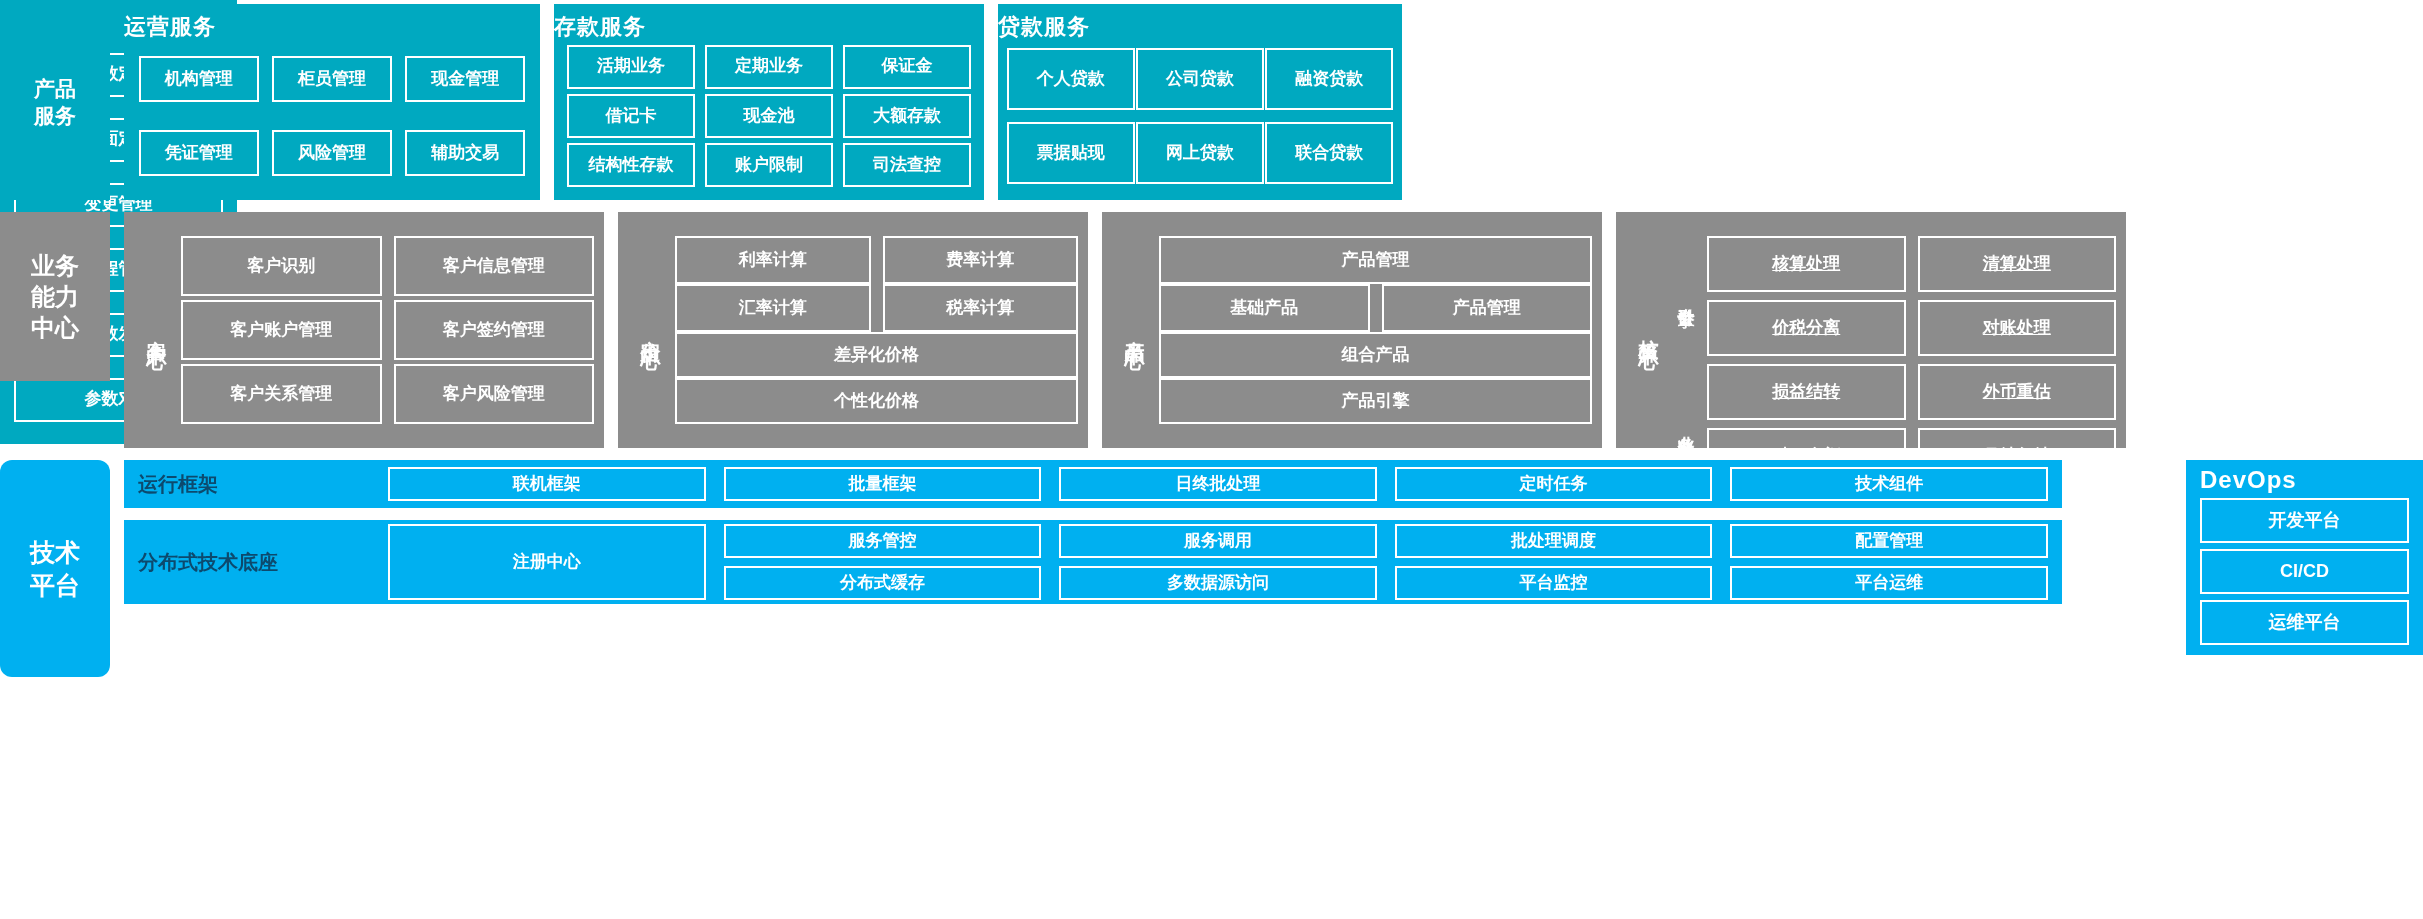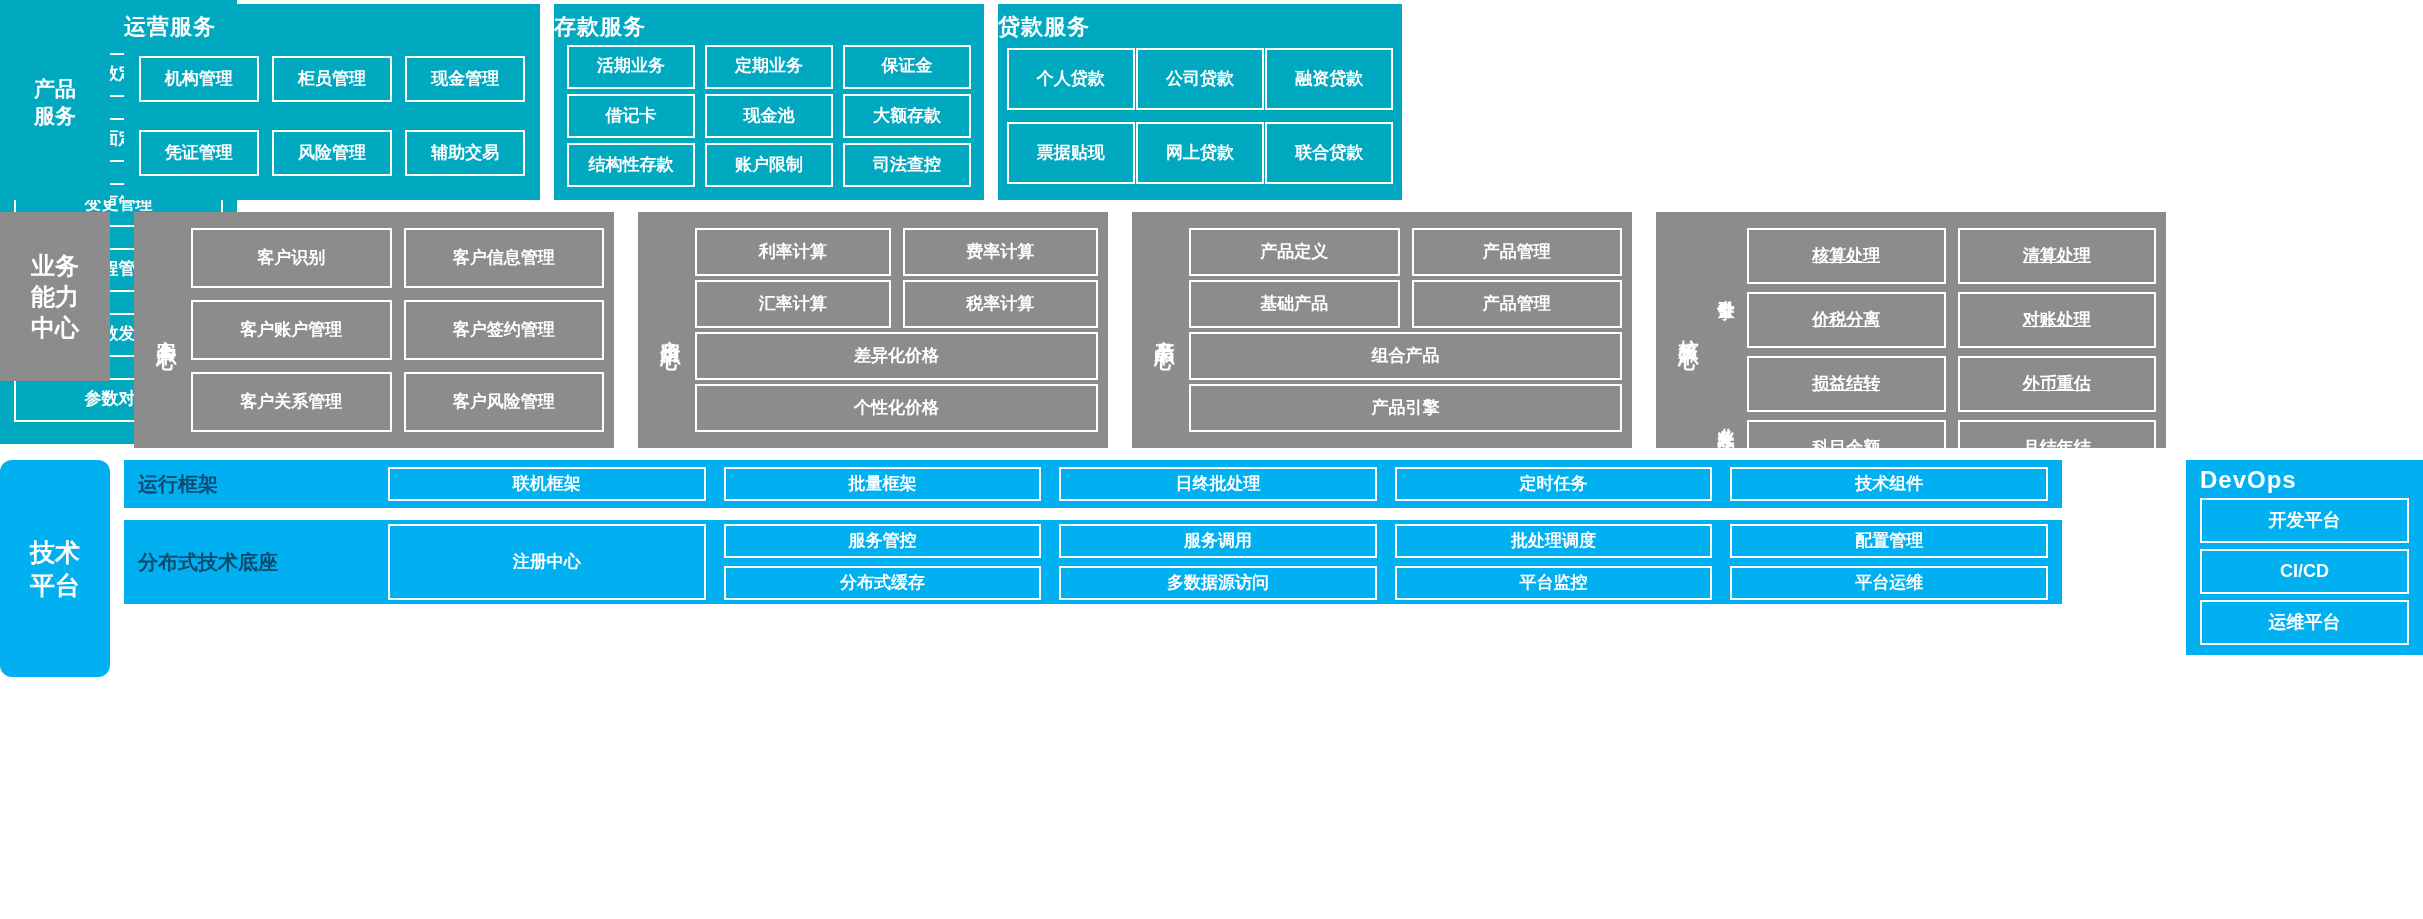--- a/index.html
+++ b/index.html
@@ -43,21 +43,21 @@
   #grp-ops .rowline,#grp-dep .rowline,#grp-loan .rowline{
     display:flex;justify-content:space-around;flex:1;align-items:center;padding:0 8px;box-sizing:border-box;
   }
   #grp-ops .cell{width:120px;height:46px;font-size:17px;}
   #grp-dep .cell{width:128px;height:44px;font-size:17px;}
   #grp-loan .cell{width:128px;height:62px;font-size:17px;}
 
   
   #row2{left:0;top:212px;width:2423px;height:236px;}
   #row2-rail{width:110px;height:169px;font-size:24px;}
-  .center{margin-left:24px;display:flex;align-items:center;padding:16px 10px;box-sizing:border-box;justify-content:flex-end;}
+  .center{margin-left:14px;display:flex;align-items:center;padding:24px 10px;box-sizing:border-box;justify-content:flex-end;}
   .center .vlabel{
     color:#fff;font-weight:bold;font-size:20px;
     writing-mode:vertical-rl;text-orientation:upright;letter-spacing:3px;
     margin:0 10px;display:flex;align-items:center;justify-content:center;height:100%;
   }
   .center .grid{flex:1;display:flex;flex-direction:column;justify-content:space-between;height:100%;}
   .center .grid .gr{display:flex;justify-content:space-between;gap:12px;}
   .center .cell{font-size:17px;}
 
   #c-cust{width:480px;}
@@ -196,21 +196,20 @@
         </div>
         <div class="cell">差异化价格</div>
         <div class="cell">个性化价格</div>
       </div>
     </div>
 
     <div class="center gray" id="c-prod">
       <div class="vlabel">产品中心</div>
       <div class="grid">
         <div class="gr">
-          <div class="cell">产品定义</div>
           <div class="cell">产品管理</div>
         </div>
         <div class="gr">
           <div class="cell">基础产品</div>
           <div class="cell">产品管理</div>
         </div>
         <div class="cell">组合产品</div>
         <div class="cell">产品引擎</div>
       </div>
     </div>

